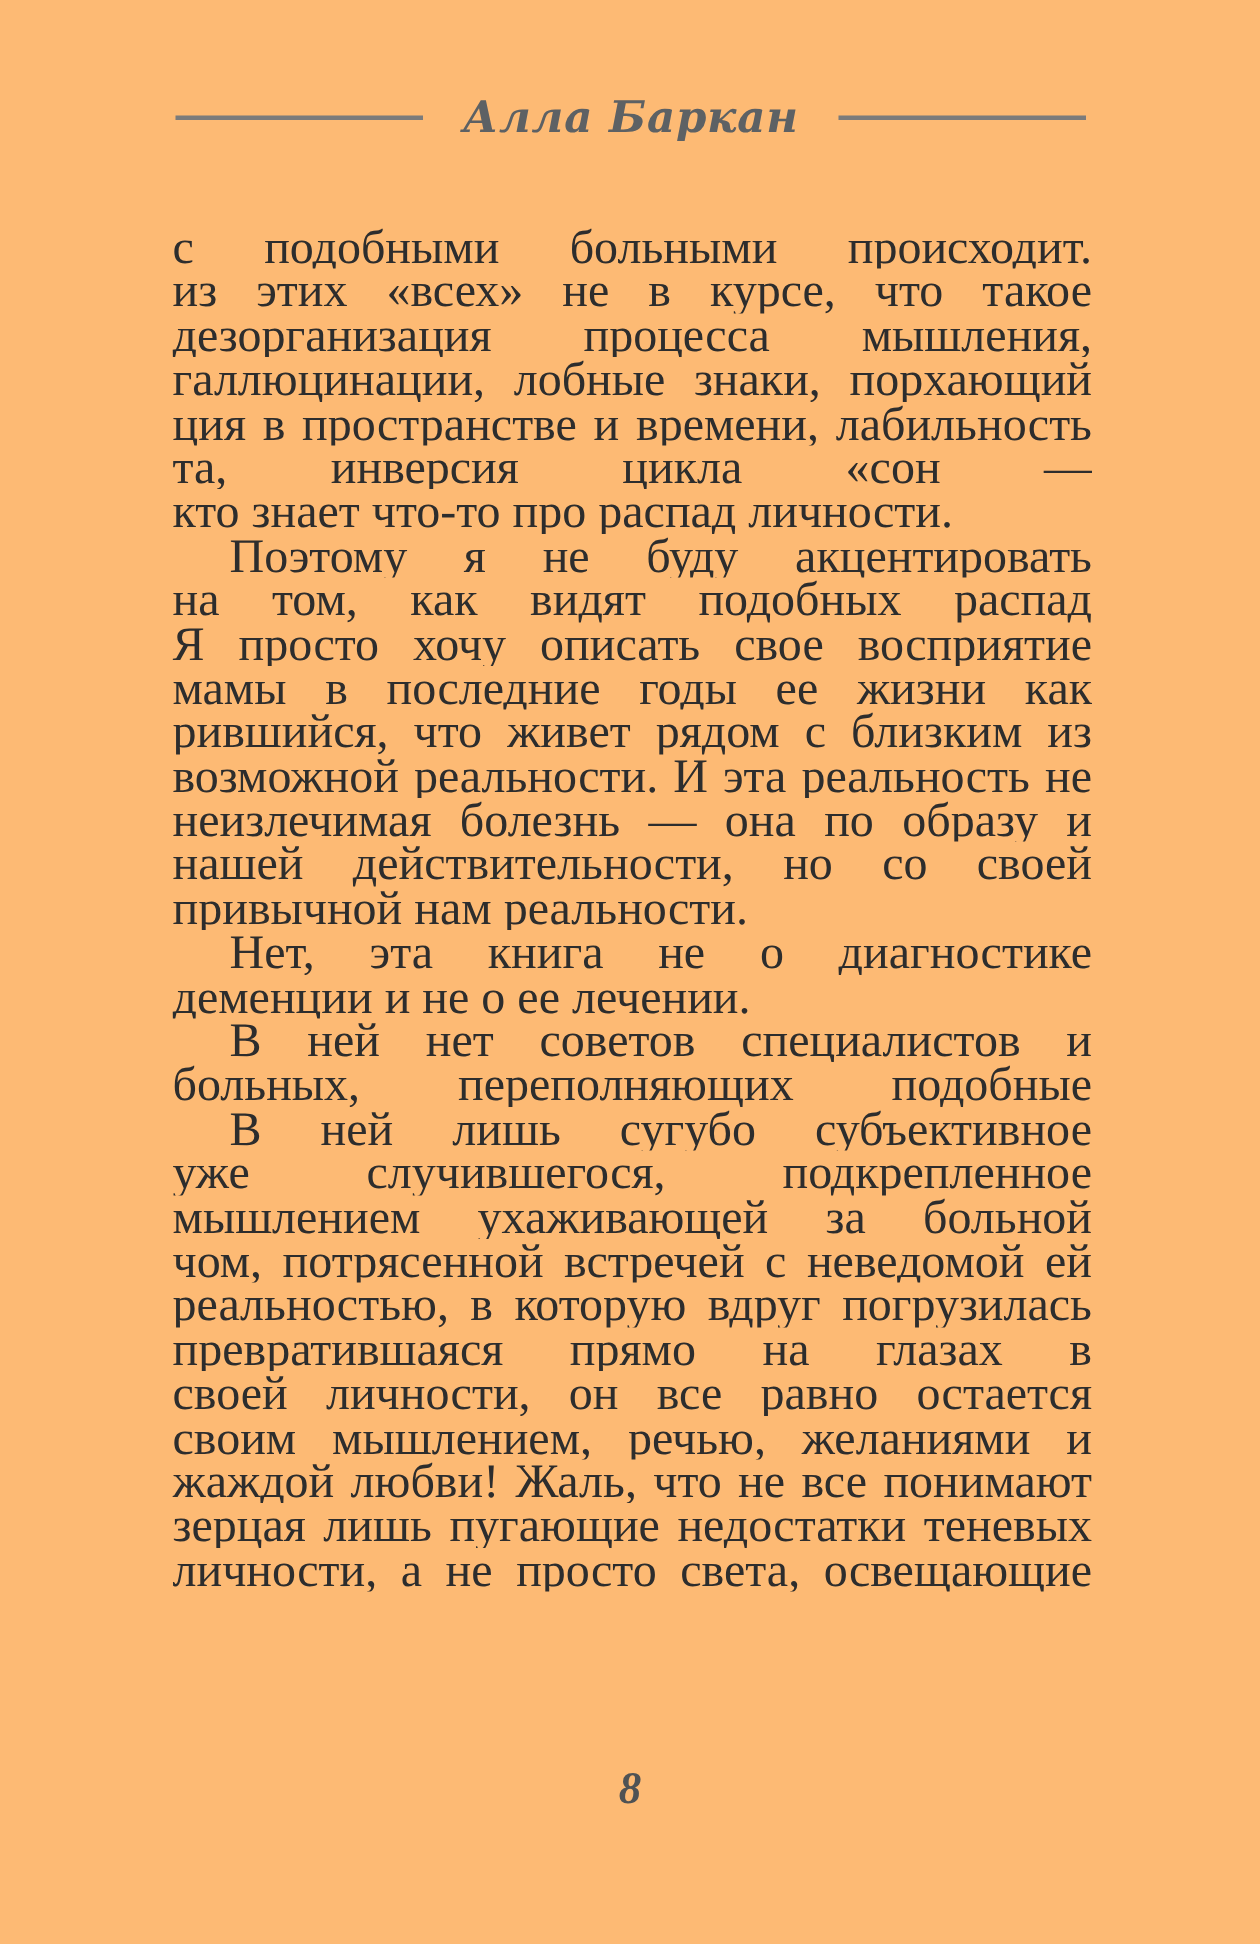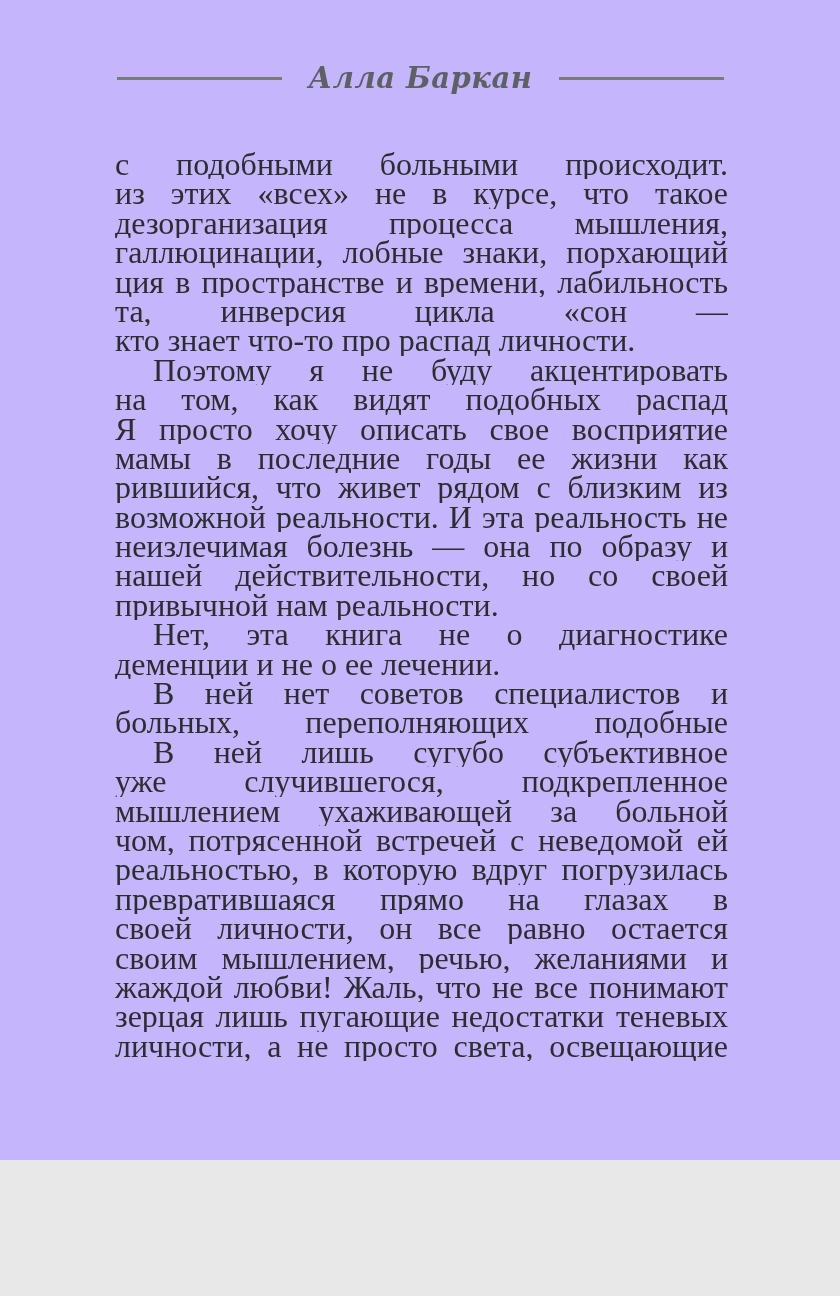--- a/index.html
+++ b/index.html
@@ -1,21 +1,21 @@
 <!DOCTYPE html>
 <html lang="ru"><head>
 <meta charset="utf-8">
 <style>
   html, body { margin: 0; padding: 0; background: #e8e8e8; }
   .page {
     position: relative;
     width: 840px;
-    height: 1160px;
+    height: 1296px;
     margin: 0 auto;
-    background: #c4b5fd;
+    background: #fdba74;
     font-family: "Liberation Serif", serif;
     color: #2d2d2d;
     overflow: hidden;
     box-sizing: border-box;
   }
   
   .running-header {
     display: flex;
     align-items: center;
     margin: 58px 116px 0 117px;

